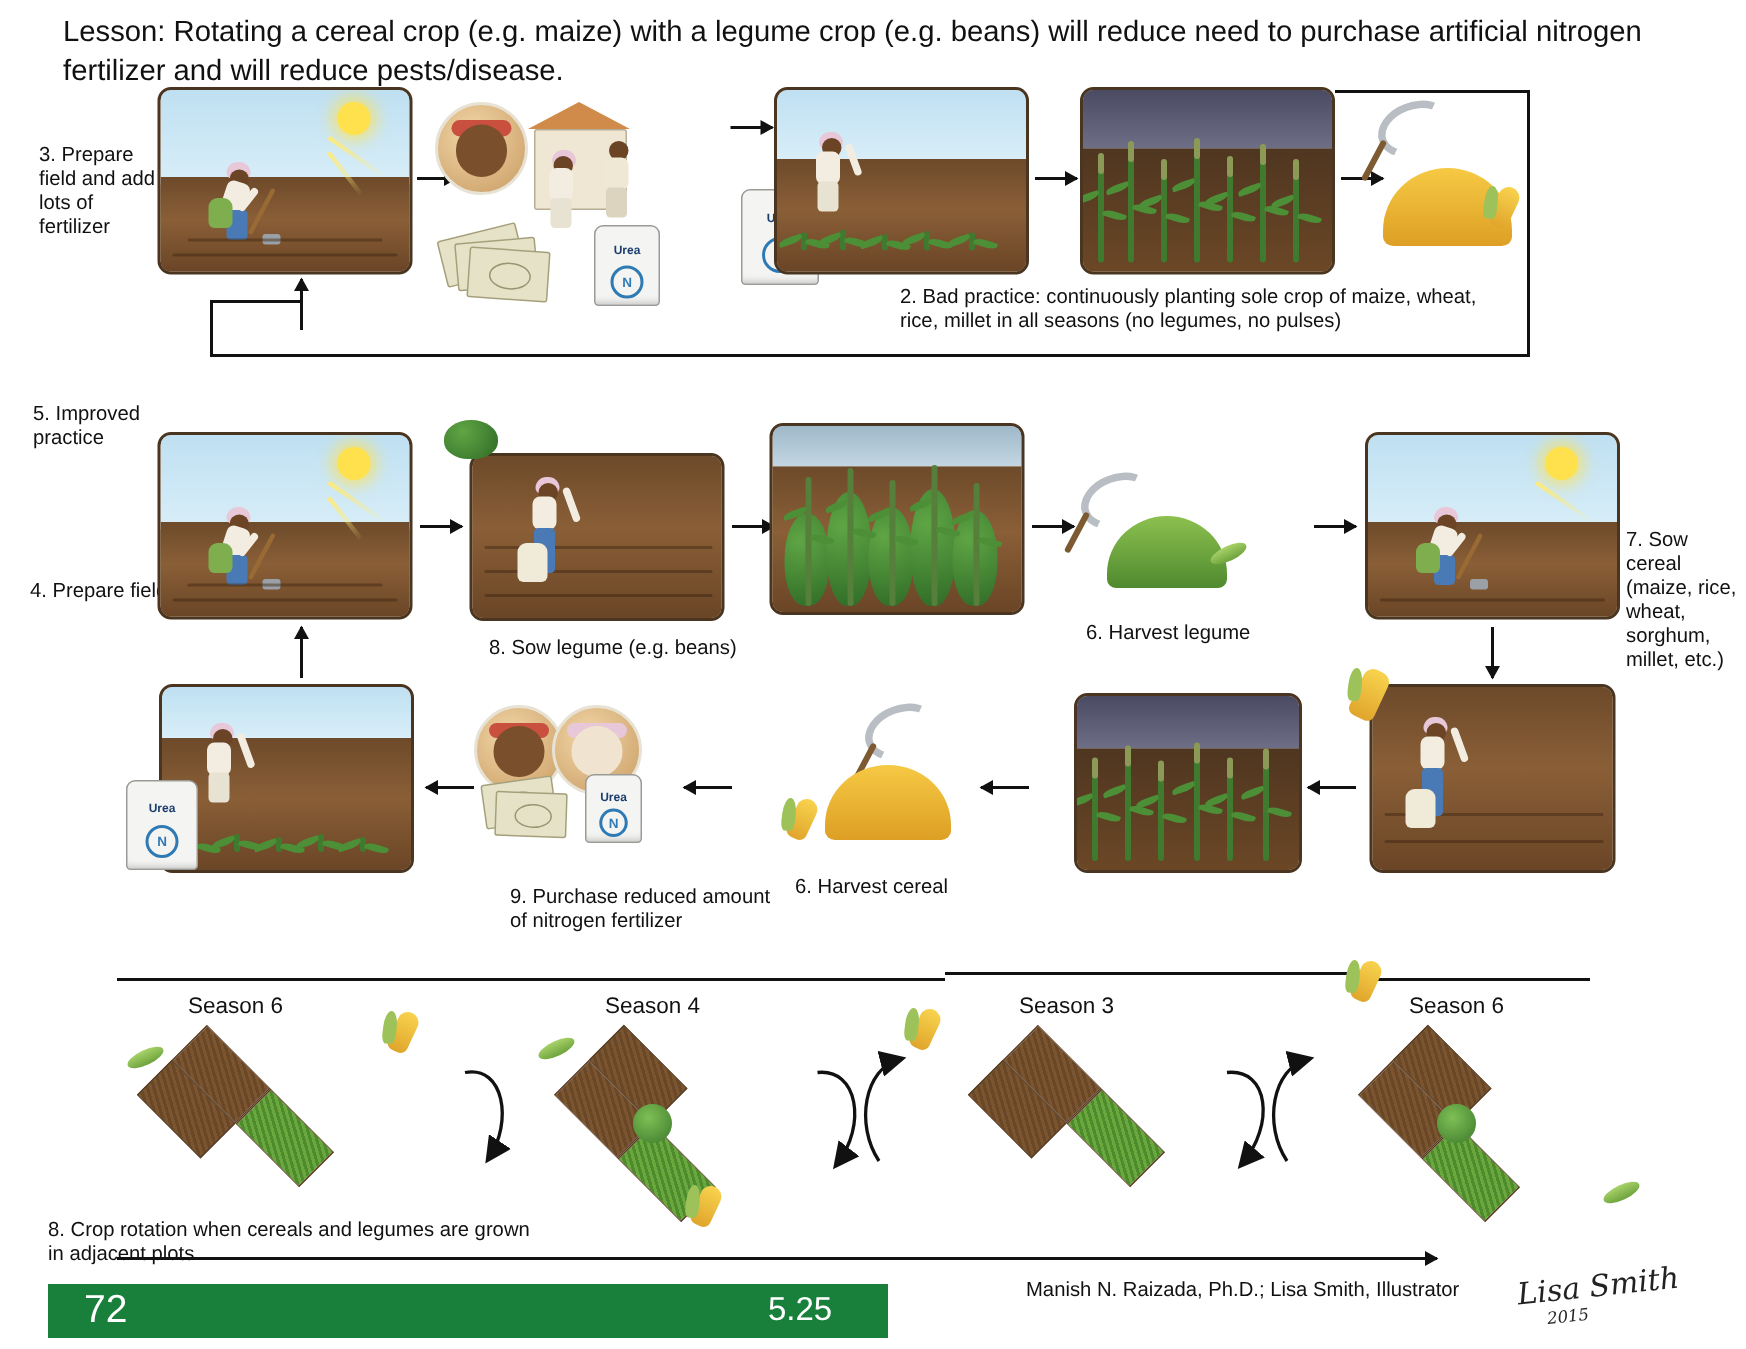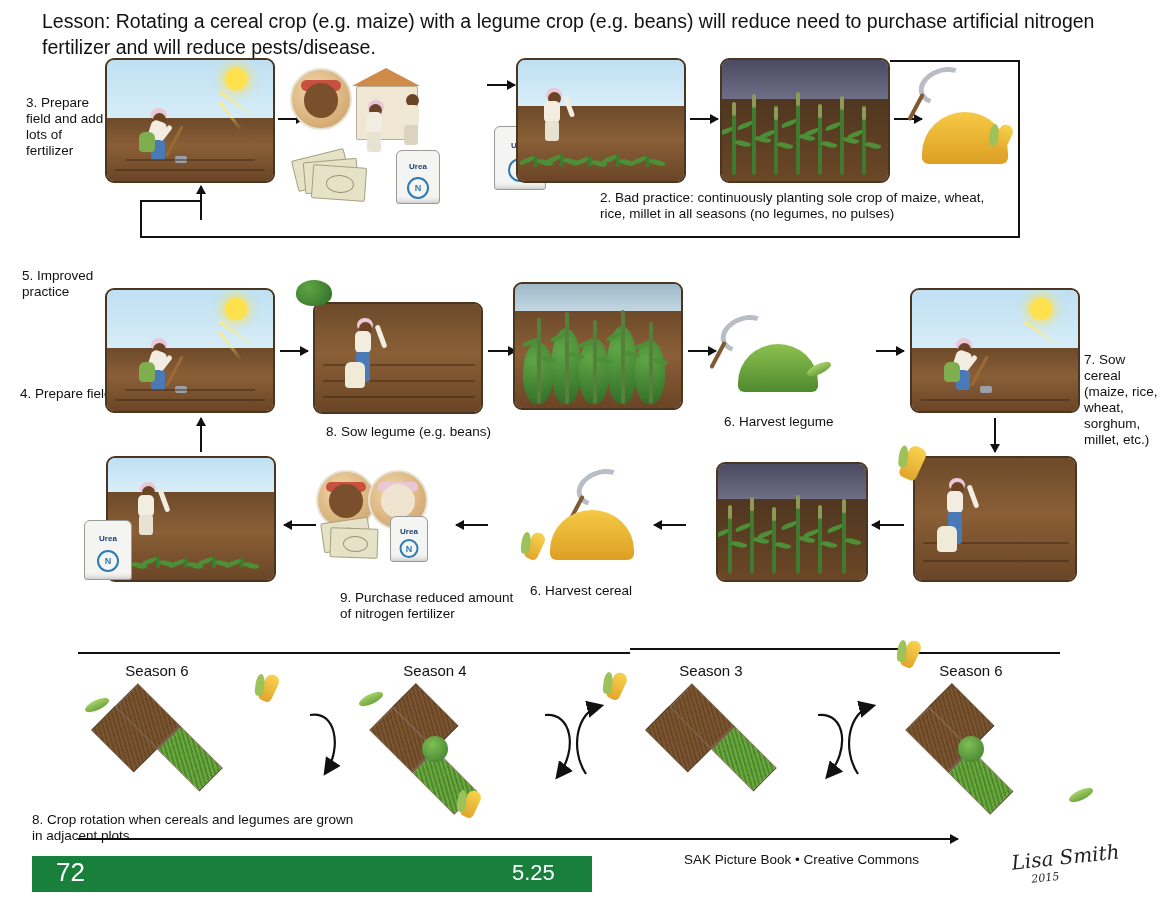--- a/index.html
+++ b/index.html
@@ -713,18 +713,18 @@
 </svg>
 
 <div class="caption" style="left:32px; top:812px; width:330px;">8. Crop rotation when cereals and legumes are grown in adjacent plots</div>
 <div class="arrow" style="left:78px; top:838px; width:880px;"></div>
 
 <div class="footer-bar-left"></div>
 <div class="footer-bar-right"></div>
 <div class="page-num">72</div>
 <div class="section-num">5.25</div>
 <div class="credits">
-  <div>SAK Picture Book • Creative Commons</div>
+  <div>Manish N. Raizada, Ph.D.; Lisa Smith, Illustrator</div>
 </div>
 <div class="signature">
   <span>Lisa Smith</span>
   <span class="year">2015</span>
 </div>
 
 </body></html>

